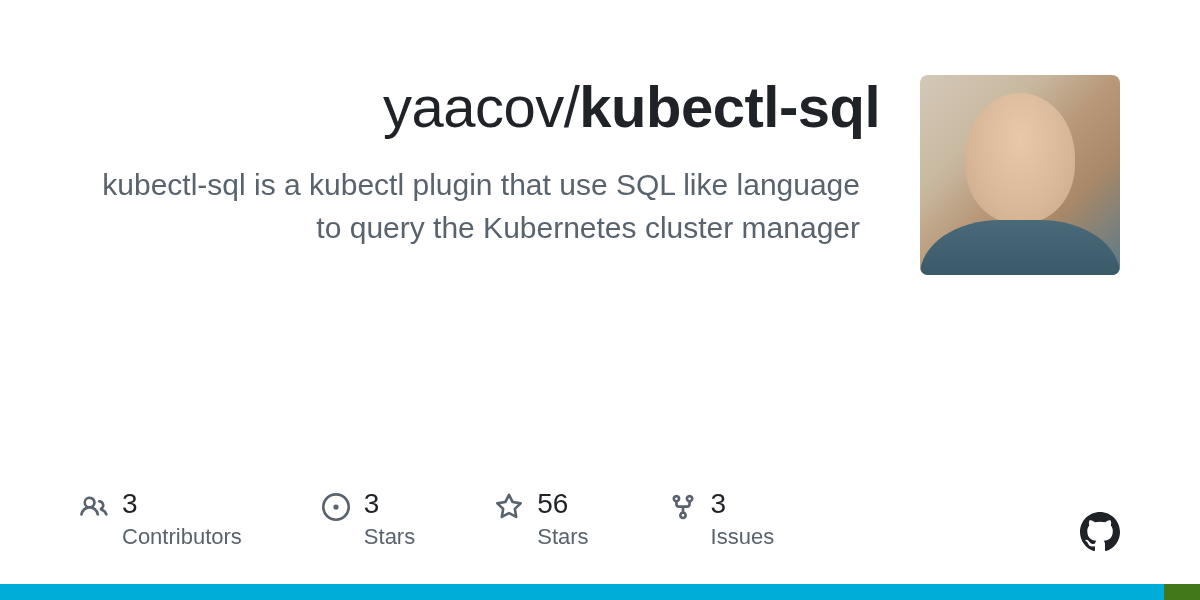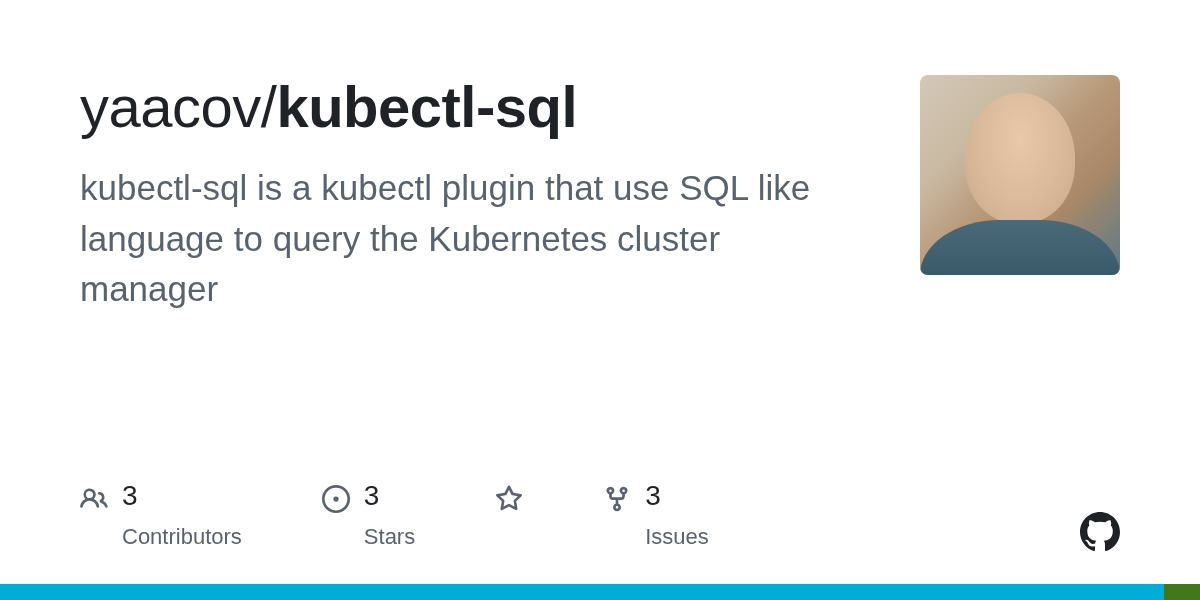--- a/index.html
+++ b/index.html
@@ -14,37 +14,39 @@
     .container {
       padding: 75px 80px 0 80px;
       height: 100%;
       display: flex;
       flex-direction: column;
     }
     .header-row {
       display: flex;
       justify-content: space-between;
       align-items: flex-start;
+      gap: 40px;
+      text-align: right;
     }
     .title-section {
       flex: 1;
     }
     .repo-title {
       font-size: 58px;
       font-weight: 400;
       color: #1f2328;
       line-height: 1.1;
       margin-bottom: 24px;
       letter-spacing: -0.5px;
     }
     .repo-title .owner { font-weight: 400; }
     .repo-title .sep { font-weight: 400; }
     .repo-title .name { font-weight: 700; }
     .description {
-      font-size: 35px;
+      font-size: 30px;
       color: #59636e;
       line-height: 1.45;
       max-width: 780px;
     }
     .avatar {
       width: 200px;
       height: 200px;
       border-radius: 8px;
       background: linear-gradient(135deg, #d4c8b8 0%, #c8b8a0 30%, #b89878 50%, #a88868 70%, #5a7a8a 100%);
       flex-shrink: 0;
@@ -101,21 +103,21 @@
     }
     .stat-count {
       font-size: 28px;
       color: #1f2328;
       font-weight: 400;
       line-height: 1.1;
     }
     .stat-label {
       font-size: 22px;
       color: #59636e;
-      margin-top: 12px;
+      margin-top: 4px;
     }
     .github-logo {
       position: absolute;
       bottom: 48px;
       right: 80px;
       width: 40px;
       height: 40px;
     }
     .github-logo svg {
       width: 40px;
@@ -171,20 +173,24 @@
         <span class="stat-label">Stars</span>
       </div>
     </div>
 
     <div class="stat">
       <span class="stat-icon">
         <svg viewBox="0 0 16 16">
             <path d="M8 .25a.75.75 0 0 1 .673.418l1.882 3.815 4.21.612a.75.75 0 0 1 .416 1.279l-3.046 2.97.719 4.192a.751.751 0 0 1-1.088.791L8 12.347l-3.766 1.98a.75.75 0 0 1-1.088-.79l.72-4.194L.818 6.374a.75.75 0 0 1 .416-1.28l4.21-.611L7.327.668A.75.75 0 0 1 8 .25Zm0 2.445L6.615 5.5a.75.75 0 0 1-.564.41l-3.097.45 2.24 2.184a.75.75 0 0 1 .216.664l-.528 3.084 2.769-1.456a.75.75 0 0 1 .698 0l2.77 1.456-.53-3.084a.75.75 0 0 1 .216-.664l2.24-2.183-3.096-.45a.75.75 0 0 1-.564-.41L8 2.694Z"></path>
           </svg>
       </span>
+      <div class="stat-text">
+        <span class="stat-count">56</span>
+        <span class="stat-label">Stars</span>
+      </div>
     </div>
 
     <div class="stat">
       <span class="stat-icon">
         <svg viewBox="0 0 16 16">
             <path d="M5 5.372v.878c0 .414.336.75.75.75h4.5a.75.75 0 0 0 .75-.75v-.878a2.25 2.25 0 1 1 1.5 0v.878a2.25 2.25 0 0 1-2.25 2.25h-1.5v2.128a2.251 2.251 0 1 1-1.5 0V8.5h-1.5A2.25 2.25 0 0 1 3.5 6.25v-.878a2.25 2.25 0 1 1 1.5 0ZM5 3.25a.75.75 0 1 0-1.5 0 .75.75 0 0 0 1.5 0Zm6.75.75a.75.75 0 1 0 0-1.5.75.75 0 0 0 0 1.5Zm-3 8.75a.75.75 0 1 0-1.5 0 .75.75 0 0 0 1.5 0Z"></path>
           </svg>
       </span>
       <div class="stat-text">
         <span class="stat-count">3</span>

